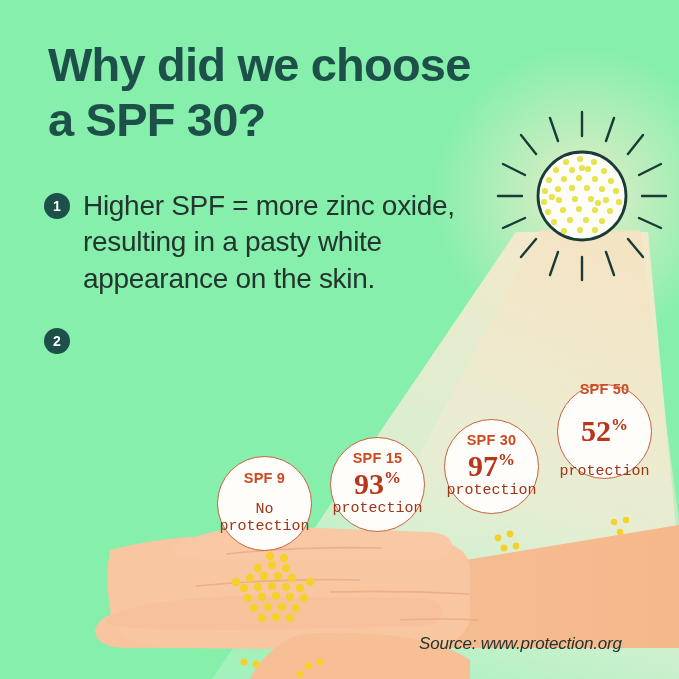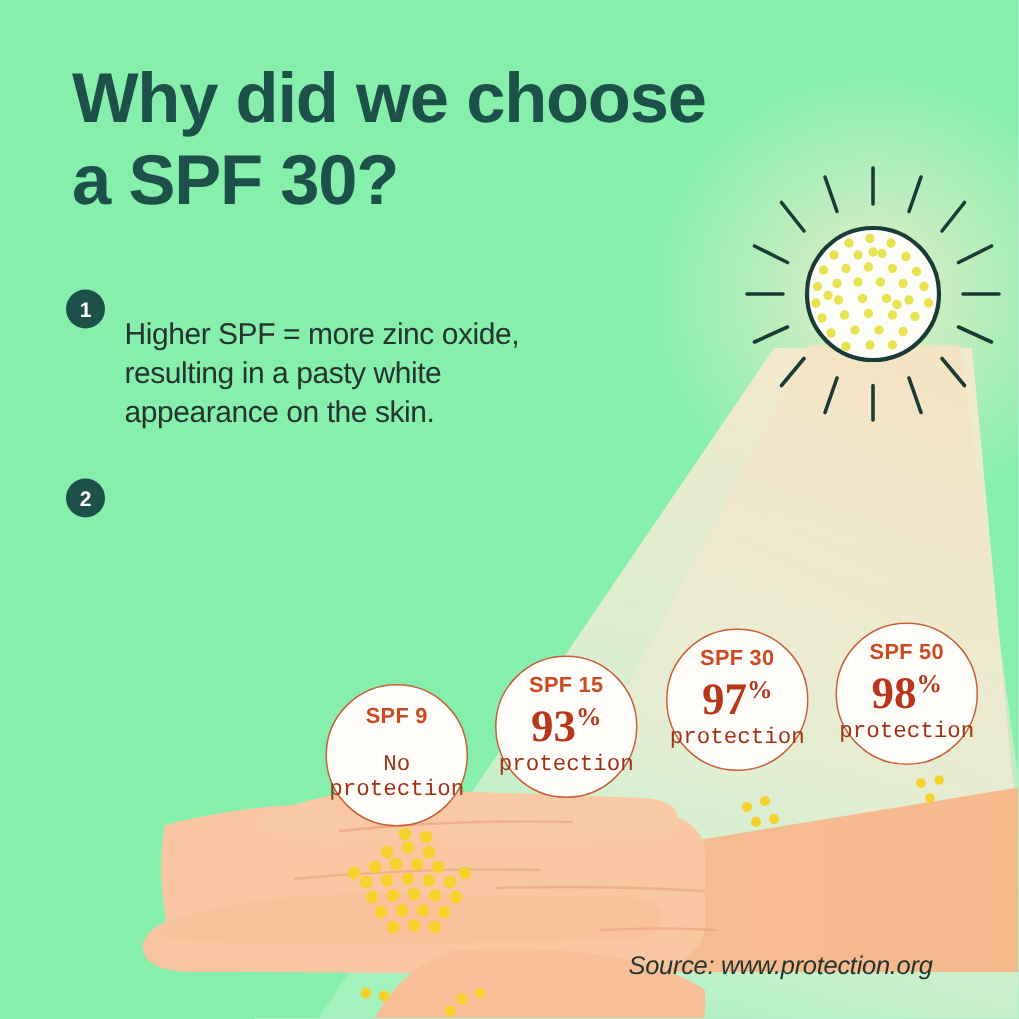--- a/index.html
+++ b/index.html
@@ -84,25 +84,24 @@
     color: #ffffff;
     font-size: 14px;
     font-weight: bold;
     line-height: 26px;
     text-align: center;
     margin-top: 5px;
     margin-right: 13px;
   }
   .point-text {
     color: #24342f;
-    font-size: 20px;
+    font-size: 28px;
     line-height: 1.3;
     letter-spacing: -0.3px;
     white-space: pre-line;
-    margin-top: 22px;
   }
 
   
   .spf-circle {
     position: absolute;
     border-radius: 50%;
     background: #fffdfa;
     border: 1.4px solid #c8603a;
     display: flex;
     flex-direction: column;
@@ -350,21 +349,21 @@
     <div class="spf-value"><span>93</span><span class="pct">%</span></div>
     <div class="spf-sub">protection</div>
   </div>
 
   <div class="spf-circle" id="spf30" style="left: 444px; top: 419px; width: 95px; height: 95px;">
     <div class="spf-label">SPF 30</div>
     <div class="spf-value"><span>97</span><span class="pct">%</span></div>
     <div class="spf-sub">protection</div>
   </div>
 
-  <div class="spf-circle" id="spf50" style="left: 557px; top: 415px; width: 95px; height: 95px;">
+  <div class="spf-circle" id="spf50" style="left: 557px; top: 384px; width: 95px; height: 95px; gap: 16px;">
     <div class="spf-label">SPF 50</div>
-    <div class="spf-value"><span>98</span><span class="pct">%</span></div>
+    <div class="spf-value"><span>52</span><span class="pct">%</span></div>
     <div class="spf-sub">protection</div>
   </div>
 
   <div class="source">Source: www.protection.org</div>
 
 </div>
 
 </body></html>

